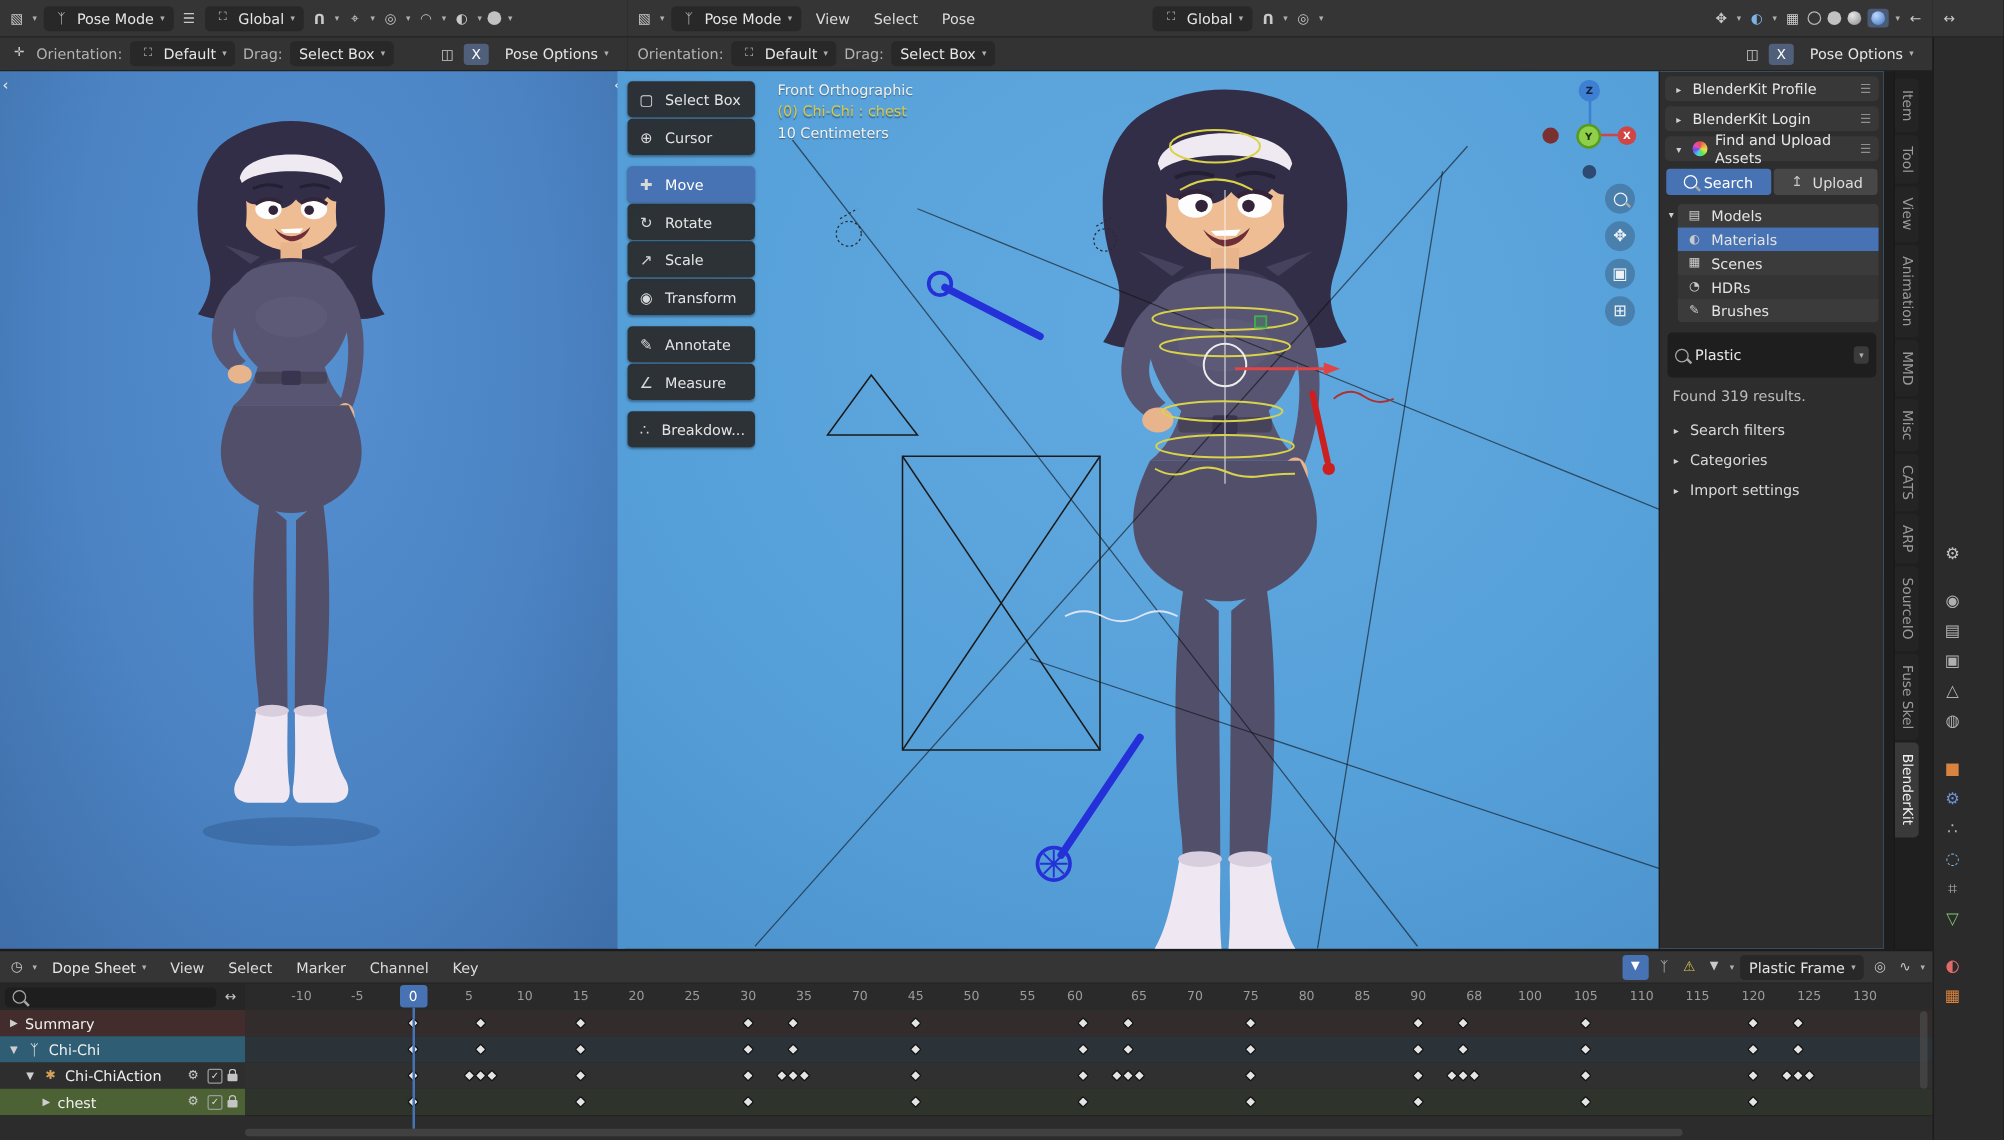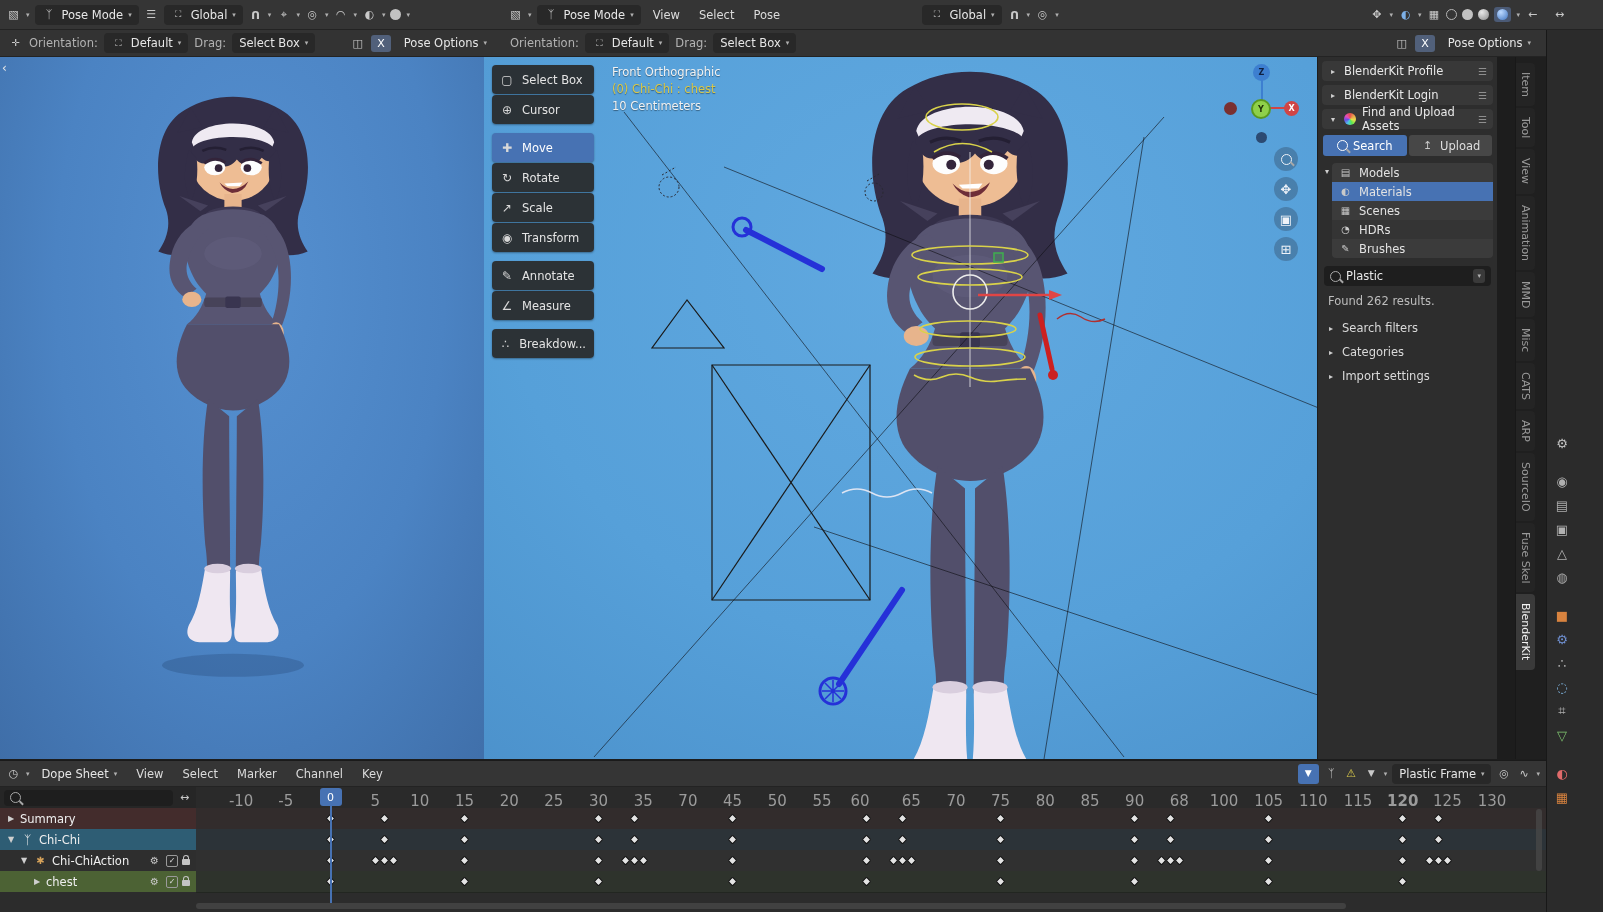--- a/index.html
+++ b/index.html
@@ -40,36 +40,36 @@
   .ticon{width:14px;text-align:center;font-size:12px;color:#d8d8d8}
   
   #n-panel{background:#2d2d2d;border-left:1px solid #1d1d1d;box-sizing:border-box}
   .panel-hdr{background:#383838;border-radius:4px;height:20px;display:flex;align-items:center;
       gap:6px;padding:0 6px;margin:4px 4px 0 4px;font-size:11.5px;color:#e8e8e8}
   .ph-grip{margin-left:auto;color:#8f8f8f;font-size:10px}
   .bk-btn{height:21px;border-radius:3px;display:inline-flex;align-items:center;justify-content:center;
       gap:5px;font-size:11.5px;color:#fff;flex:1}
   .bk-row{height:19px;display:flex;align-items:center;gap:6px;padding:0 6px;font-size:11.5px;color:#e3e3e3}
   .sec-row{display:flex;align-items:center;gap:6px;font-size:11.5px;color:#dadada;height:20px;padding:0 8px}
-  .searchbox{background:#1e1e1e;border-radius:4px;height:20px;display:flex;align-items:center;
+  .searchbox{background:#1e1e1e;border-radius:4px;height:36px;display:flex;align-items:center;
       gap:5px;padding:0 6px}
   .searchbox input{background:transparent;border:none;outline:none;color:#e8e8e8;font-size:11.5px;
       width:100%;font-family:inherit;padding:0}
   .mag{width:9px;height:9px;border:1.5px solid #a8a8a8;border-radius:50%;position:relative;flex:none}
   .mag::after{content:"";position:absolute;width:5px;height:1.5px;background:#a8a8a8;
       transform:rotate(45deg);right:-4px;bottom:-1px}
   
   .vtab{writing-mode:vertical-rl;font-size:11px;color:#9a9a9a;background:#242424;
       border-radius:0 4px 4px 0;padding:9px 3px;margin:2px 3px 2px 0;text-align:center;white-space:nowrap}
   .vtab.active{background:#3a3a3a;color:#f1f1f1}
   
   .ptab{width:24px;height:22px;display:flex;align-items:center;justify-content:center;font-size:13px;margin:2px auto}
   
   #ds{background:#2c2c2c;border-top:1px solid #1a1a1a;overflow:hidden}
-  .rnum{position:absolute;top:31px;font-size:15px;color:#9b9b9b;transform:translateX(-50%)}
+  .rnum{position:absolute;top:31px;font-size:10px;color:#9b9b9b;transform:translateX(-50%)}
   .key{position:absolute;width:7px;height:7px;background:#e4e4e4;border:1px solid #141414;
       transform:rotate(45deg);border-radius:1.5px;box-sizing:border-box}
   .ch-left{position:absolute;left:0;width:196px;height:21px;display:flex;align-items:center;gap:4px;
       box-sizing:border-box;font-size:11.5px;color:#efefef;white-space:nowrap;overflow:hidden}
   .ch-band{position:absolute;left:196px;right:0;height:21px}
   .arrow{font-size:8px;color:#cfcfcf;width:10px;text-align:center;flex:none}
   .chk{width:10px;height:10px;border:1px solid #9a9a9a;border-radius:2px;font-size:8px;color:#ddd;
       display:inline-flex;align-items:center;justify-content:center;flex:none}
   .lockb{width:8px;height:6px;background:#c4c4c4;border-radius:1px;position:relative;margin-top:3px;flex:none}
   .lockb::before{content:"";position:absolute;top:-4px;left:1px;width:4px;height:4px;
@@ -241,21 +241,21 @@
   </svg>
 
   <div class="abs" id="vp-left" style="left:0;top:57px;width:500px;height:702px">
     <span class="abs" style="left:2px;top:4px;color:#e8e8e8;font-size:12px">‹</span>
     <span class="abs" style="right:4px;top:4px;color:#e8e8e8;font-size:12px">‹</span>
     <svg class="abs" style="left:118px;top:24px" width="230" height="613" viewBox="0 0 240 640">
         <use href="#chibi"></use>
       </svg>
   </div>
 
-  <div class="abs" id="vp-right" style="left:484px;top:57px;width:1013px;height:702px">
+  <div class="abs" id="vp-right" style="left:494px;top:57px;width:1013px;height:702px">
     <svg class="abs" style="left:336px;top:-6px" width="300" height="800" viewBox="0 0 240 640">
         <use href="#chibi"></use>
       </svg>
 
     <svg class="abs" style="left:0;top:0" width="1013" height="702" viewBox="0 0 1013 702">
       <g stroke="rgba(15,15,20,0.6)" stroke-width="1" fill="none">
         <line x1="140" y1="55" x2="640" y2="700"></line>
         <line x1="110" y1="700" x2="680" y2="60"></line>
         <line x1="330" y1="470" x2="1005" y2="695"></line>
         <line x1="240" y1="110" x2="1005" y2="420"></line>
@@ -420,21 +420,21 @@
               <span class="icon" style="font-size: 10px;">✎</span>
               <span>Brushes</span>
             </div>
           </div>
       </div>
       <div class="searchbox" style="margin:8px 6px 0 6px">
         <span class="mag"></span>
         <input value="Plastic" style="">
         <span class="chev" style="background:#3a3a3a;border-radius:3px;padding:3px 4px">▾</span>
       </div>
-      <div style="margin:8px 10px 0 10px;color:#bdbdbd;font-size:11.5px">Found 262 results.</div>
+      <div style="margin:8px 10px 0 10px;color:#bdbdbd;font-size:11.5px">Found 319 results.</div>
       <div class="sec-row" style="margin-top:10px">
         <span class="arrow">▸</span>
         <span>Search filters</span>
       </div>
       <div class="sec-row" style="margin-top:4px">
         <span class="arrow">▸</span>
         <span>Categories</span>
       </div>
       <div class="sec-row" style="margin-top:4px">
         <span class="arrow">▸</span>
@@ -538,21 +538,21 @@
         <span class="rnum" style="left: 955.95px;">70</span>
         <span class="rnum" style="left: 1000.62px;">75</span>
         <span class="rnum" style="left: 1045.3px;">80</span>
         <span class="rnum" style="left: 1089.97px;">85</span>
         <span class="rnum" style="left: 1134.65px;">90</span>
         <span class="rnum" style="left: 1179.33px;">68</span>
         <span class="rnum" style="left: 1224px;">100</span>
         <span class="rnum" style="left: 1268.68px;">105</span>
         <span class="rnum" style="left: 1313.35px;">110</span>
         <span class="rnum" style="left: 1358.03px;">115</span>
-        <span class="rnum" style="left: 1402.7px; font-weight: bold;">120</span>
+        <span class="rnum" style="left: 1402.7px;">120</span>
         <span class="rnum" style="left: 1447.38px;">125</span>
         <span class="rnum" style="left: 1492.05px;">130</span>
         <div class="ch-band" style="top: 47px; background: rgb(50, 44, 44); border-bottom: 1px solid rgba(0, 0, 0, 0.25);"></div>
         <div class="ch-left" style="top: 47px; background: rgb(67, 44, 44); padding-left: 6px;">
           <span class="arrow">▶</span>
           <span>Summary</span>
         </div>
         <span class="key" style="left: 327px; top: 54px;"></span>
         <span class="key" style="left: 380.61px; top: 54px;"></span>
         <span class="key" style="left: 461.025px; top: 54px;"></span>

